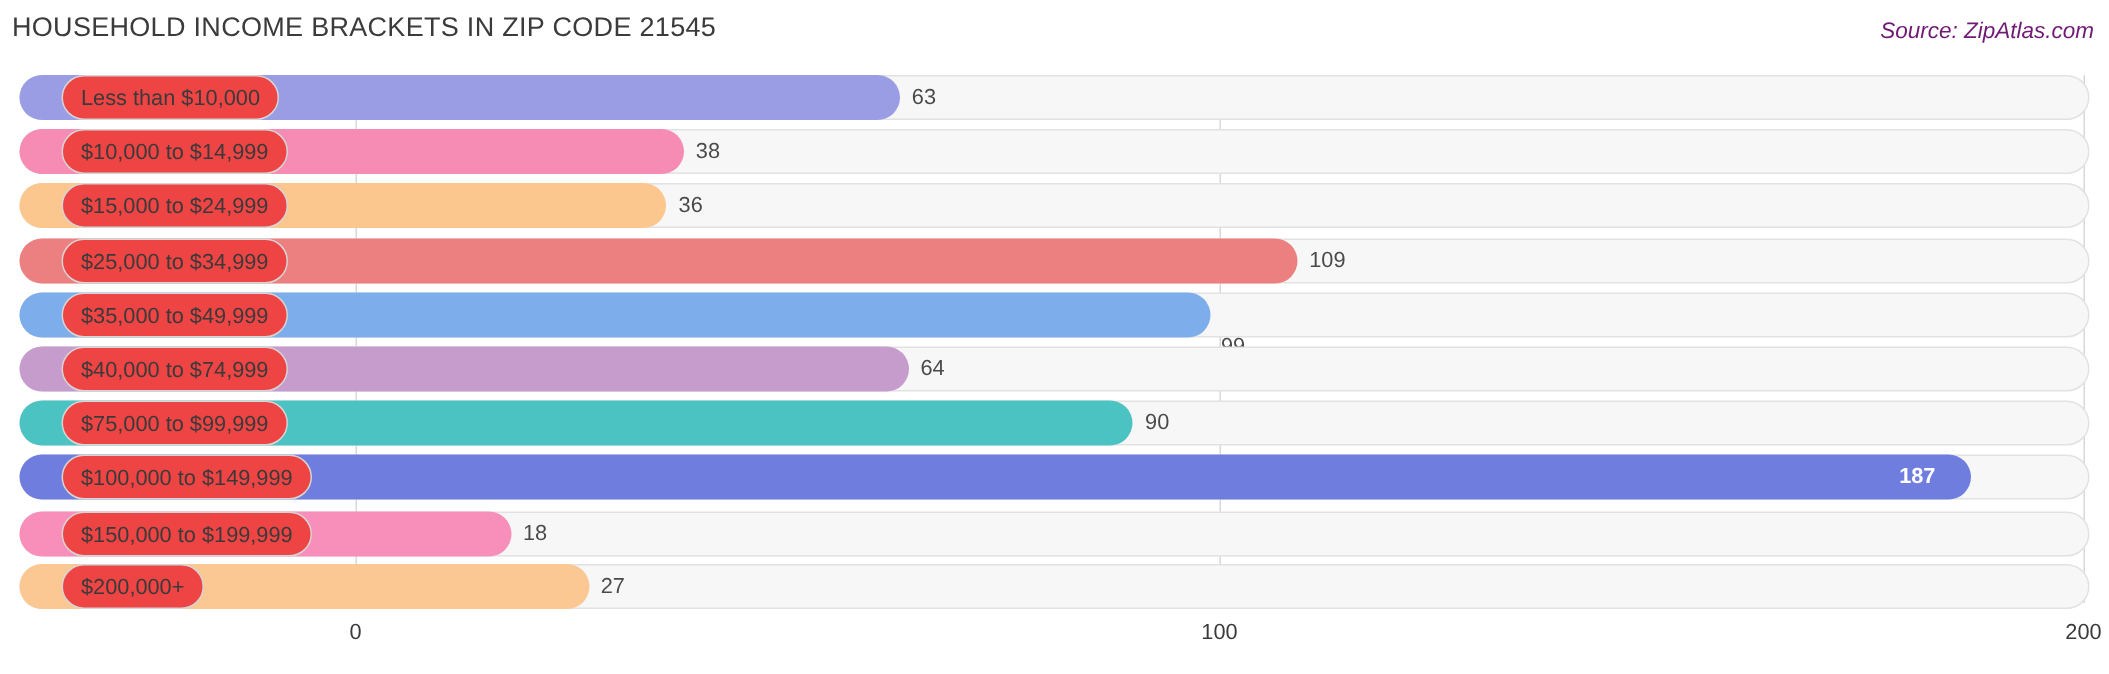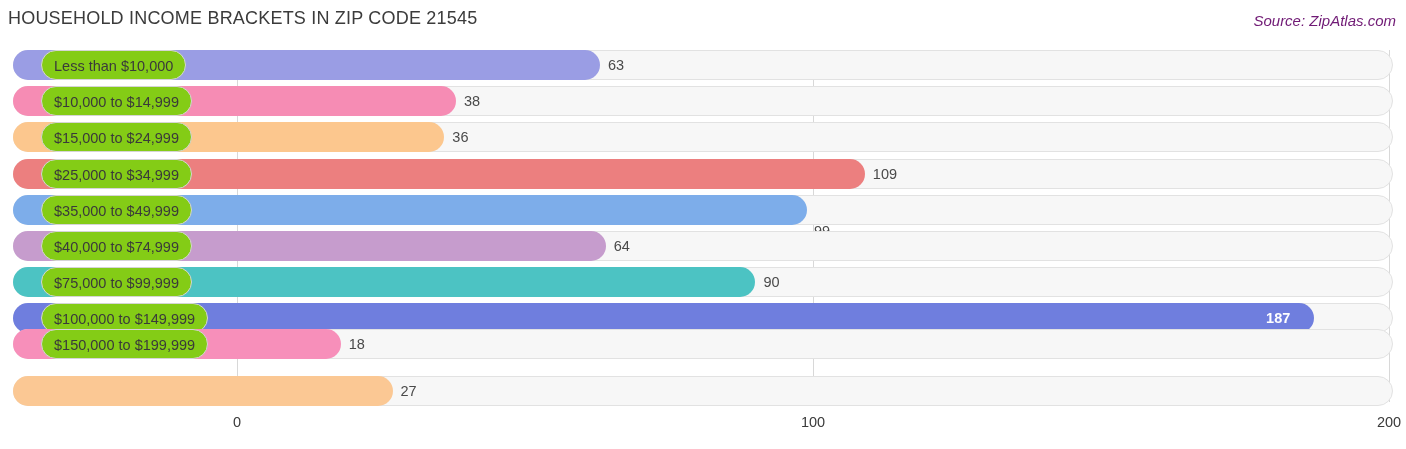--- a/index.html
+++ b/index.html
@@ -75,21 +75,21 @@
     border-radius: 15px;
     box-sizing: border-box;
   }
   .bar-label {
     position: absolute;
     top: 0;
     height: 30px;
     line-height: 30px;
     left: 28px;
     padding: 0 12px;
-    background: #84cc16;
+    background: #ef4444;
     border: 1px solid #d5d5d5;
     border-radius: 15px;
     font-size: 14.5px;
     color: #3a3a3a;
     white-space: nowrap;
     box-sizing: border-box;
   }
   .value {
     position: absolute;
     top: 0;
@@ -173,29 +173,30 @@
           <div class="bar" style="width: 742.4px; background: rgb(76, 195, 195);"></div>
           <div class="bar-label">$75,000 to $99,999</div>
           <div class="value" style="left: 750.4px;">90</div>
         </div>
         <div class="row" style="top: 253.4px;">
           <div class="track"></div>
           <div class="bar" style="width: 1301.12px; background: rgb(111, 126, 222);"></div>
           <div class="bar-label">$100,000 to $149,999</div>
           <div class="value inside" style="left: 1253.12px;">187</div>
         </div>
-        <div class="row" style="top: 279px;">
+        <div class="row" style="top: 291px;">
           <div class="track"></div>
           <div class="bar" style="width: 327.68px; background: rgb(247, 143, 186);"></div>
           <div class="bar-label">$150,000 to $199,999</div>
           <div class="value" style="left: 335.68px;">18</div>
         </div>
         <div class="row" style="top: 325.8px;">
           <div class="track"></div>
           <div class="bar" style="width: 379.52px; background: rgb(251, 200, 148);"></div>
+          <div class="bar-label">$200,000+</div>
           <div class="value" style="left: 387.52px;">27</div>
         </div>
       </div>
   </div>
 
   <div class="axis">
     <div id="ticks">
         <div class="tick" style="left: 224px;">0</div>
         <div class="tick" style="left: 800px;">100</div>
         <div class="tick" style="left: 1376px;">200</div>

